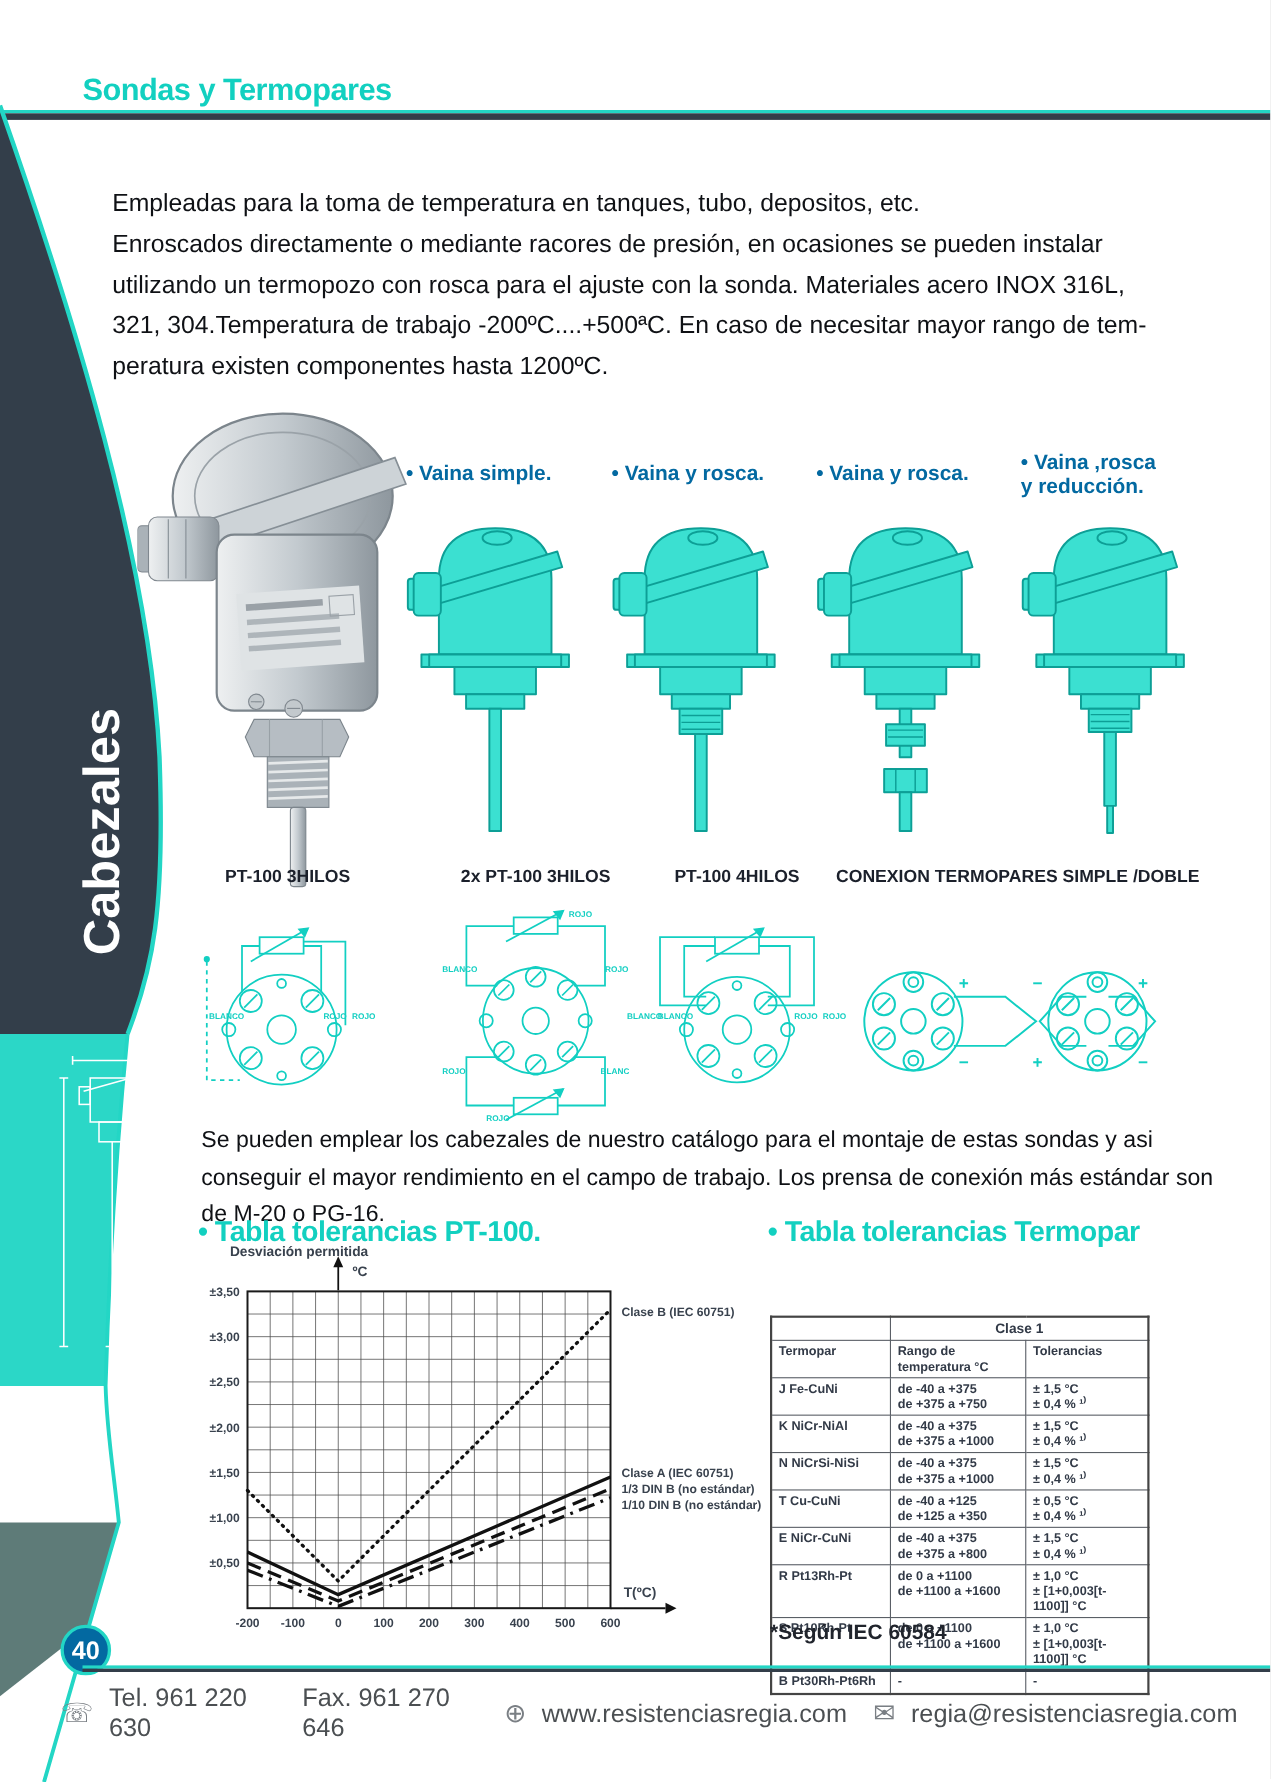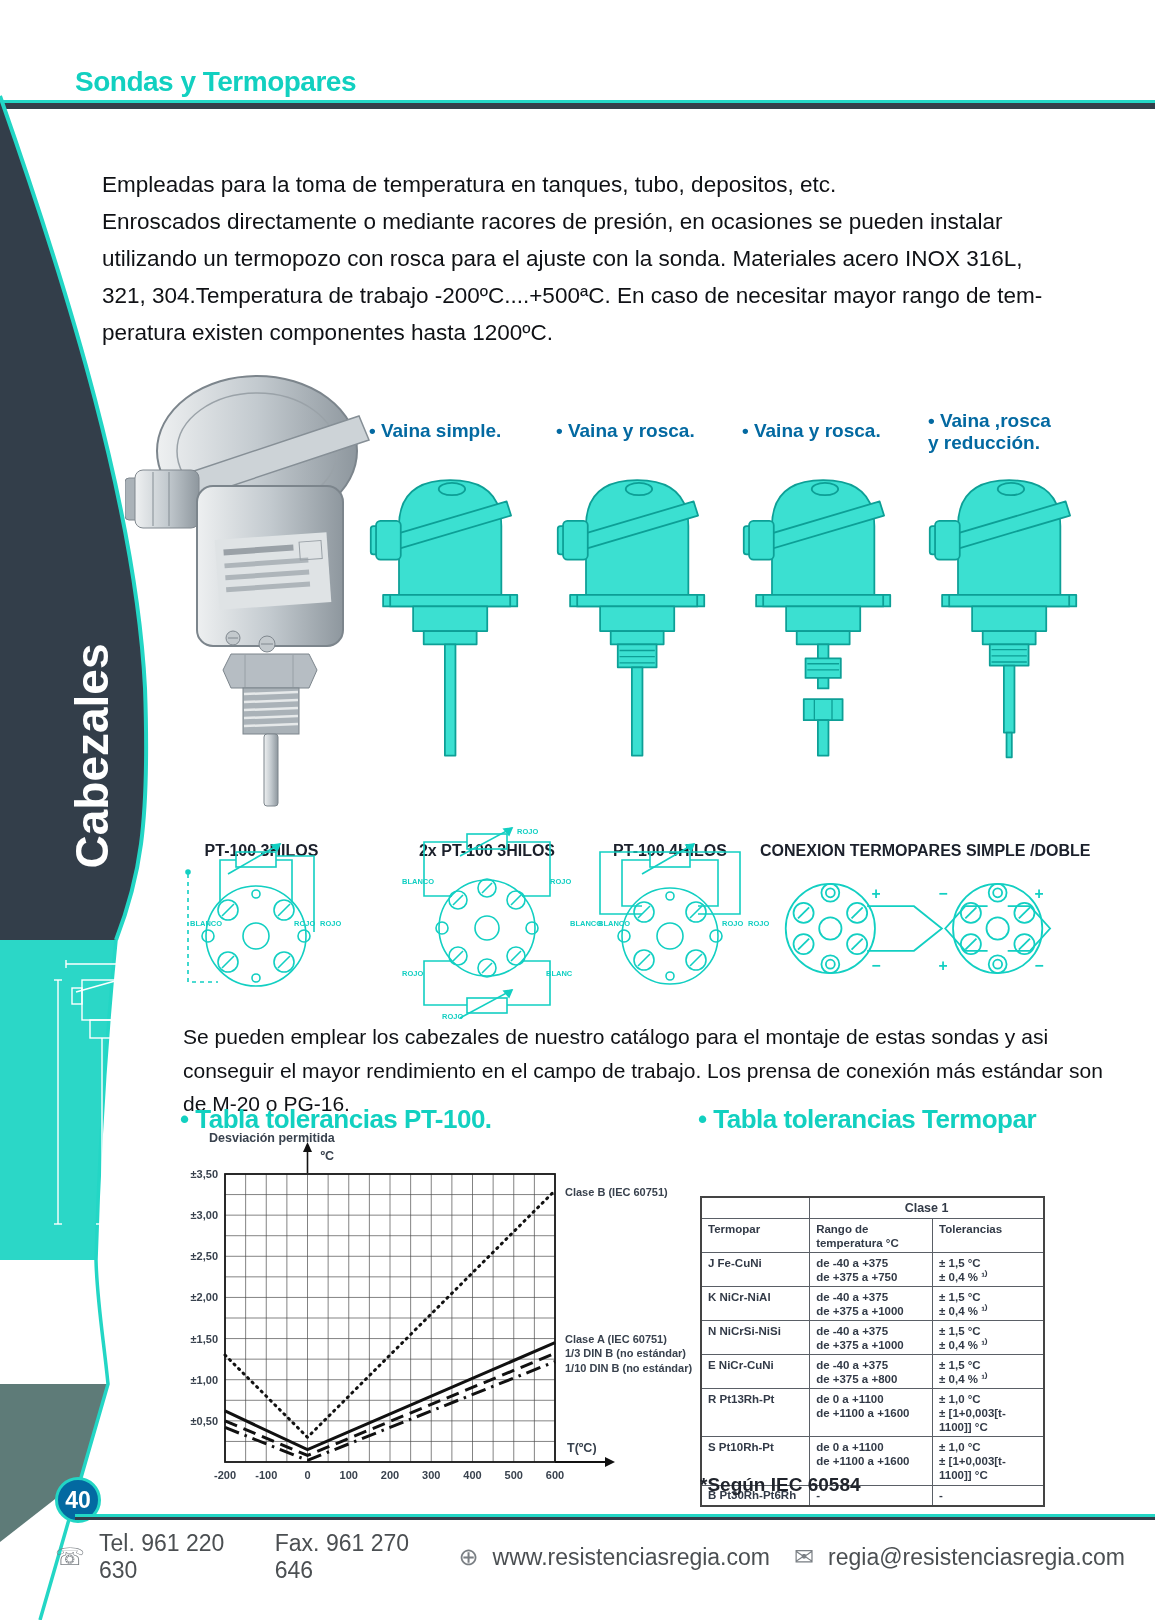--- a/index.html
+++ b/index.html
@@ -8,21 +8,21 @@
   .abs{position:absolute;}
   .hdr-title{left:75px;top:66px;font-size:28px;font-weight:bold;color:#12d0c0;letter-spacing:-.5px;}
   .hdr-rule{left:0;top:100px;width:1155px;height:0;border-top:3px solid #23d6c5;}
   .hdr-rule2{left:0;top:103px;width:1155px;height:6px;background:#333e4a;}
   .sec-title{font-weight:bold;color:#12d0c0;letter-spacing:-.5px;}
   .intro-title{left:72px;top:118px;font-size:31px;}
   .para{color:#0f1115;white-space:pre-line;}
   .intro-para{left:88px;top:166px;width:1020px;font-size:22.5px;line-height:37px;margin-left:14px;}
   .mid-para{left:183px;top:1020px;width:965px;font-size:21px;line-height:33.5px;}
   .vaina-label{top:420px;font-size:19px;font-weight:bold;color:#0369a1;text-align:left;white-space:pre-line;}
-  .diag-title{top:842px;font-size:16px;font-weight:bold;color:#1b202b;text-align:center;white-space:nowrap;}
+  .diag-title{top:789px;font-size:16px;font-weight:bold;color:#1b202b;text-align:center;white-space:nowrap;}
   .tab-title{top:1104px;font-size:26px;}
   .sidebar-label{left:-58px;top:725px;width:300px;height:62px;transform:rotate(-90deg);
      color:#fff;font-size:46px;font-weight:bold;text-align:center;line-height:62px;letter-spacing:0px;}
   table.tol{border-collapse:collapse;width:345px;background:#fff;}
   table.tol td{border:1.4px solid #5a5f66;padding:2.5px 6px;font-size:11.5px;line-height:1.22;
      font-weight:bold;color:#323a47;white-space:pre-line;vertical-align:top;}
   table.tol .clase{text-align:center;font-size:12.5px;}
   table.tol{border:2px solid #444;}
   .footnote{left:700px;top:1474px;width:345px;font-size:19px;font-weight:bold;color:#20242c;}
   .badge{left:55px;top:1477px;width:40px;height:40px;border-radius:50%;background:#0369a1;
@@ -471,20 +471,27 @@
 ± 0,4 % ¹⁾</td>
         </tr>
         <tr>
           <td>N NiCrSi-NiSi</td>
           <td>de -40 a +375
 de +375 a +1000</td>
           <td>± 1,5 °C
 ± 0,4 % ¹⁾</td>
         </tr>
         <tr>
+          <td>T Cu-CuNi</td>
+          <td>de -40 a +125
+de +125 a +350</td>
+          <td>± 0,5 °C
+± 0,4 % ¹⁾</td>
+        </tr>
+        <tr>
           <td>E NiCr-CuNi</td>
           <td>de -40 a +375
 de +375 a +800</td>
           <td>± 1,5 °C
 ± 0,4 % ¹⁾</td>
         </tr>
         <tr>
           <td>R Pt13Rh-Pt</td>
           <td>de 0 a +1100
 de +1100 a +1600</td>

